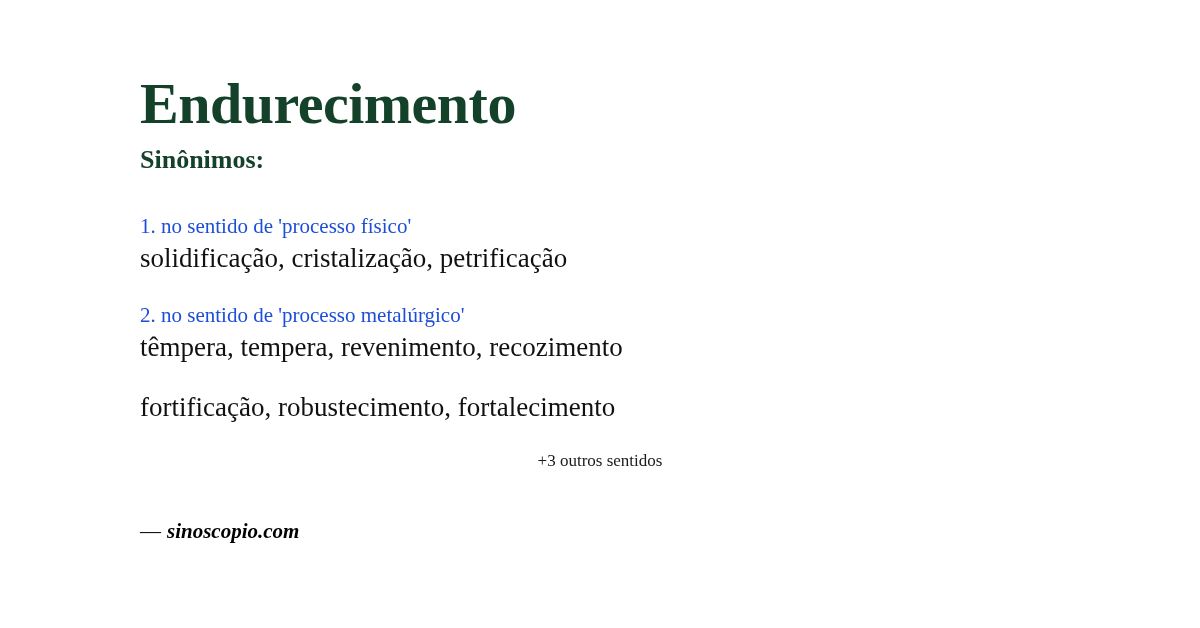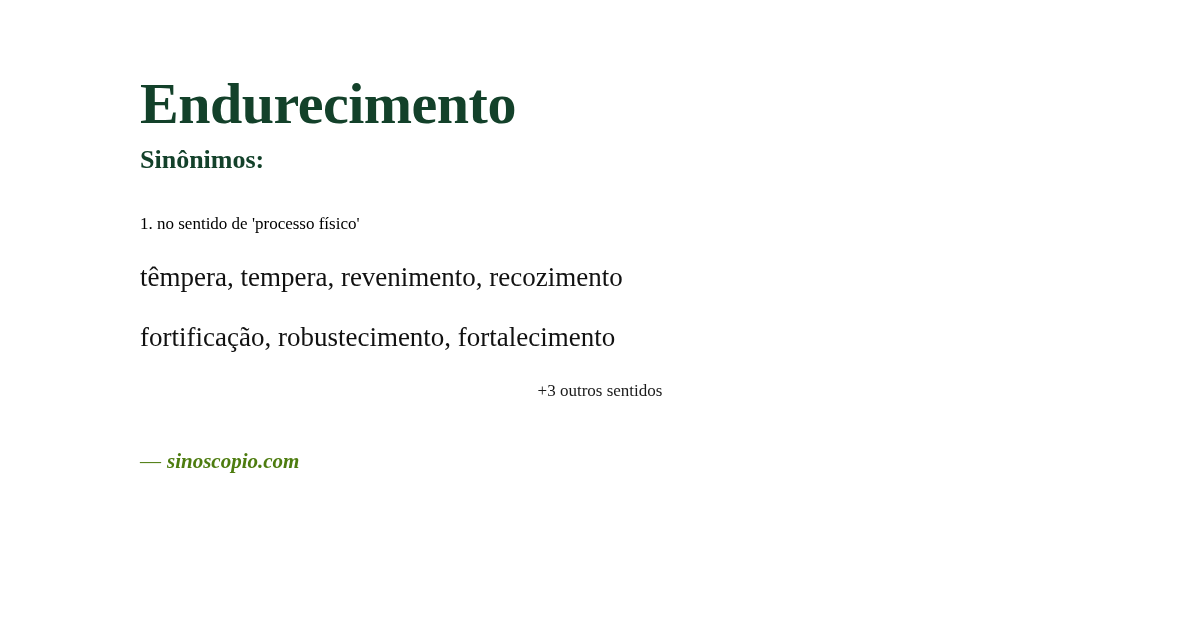--- a/index.html
+++ b/index.html
@@ -39,22 +39,22 @@
     line-height: 1.2;
   }
   .senses {
     margin-top: 38px;
   }
   .sense {
     margin-bottom: 26px;
   }
   .sense-label {
     font-family: "Liberation Serif", serif;
-    font-size: 17px;
-    color: #000000;
+    font-size: 21px;
+    color: #1d4ed8;
     line-height: 1.3;
     margin-bottom: 2px;
   }
   .sense-words {
     font-family: "Liberation Serif", serif;
     font-size: 27px;
     color: #111111;
     line-height: 1.25;
   }
   .more {
@@ -62,21 +62,21 @@
     font-size: 17px;
     color: #1a1a1a;
     margin-top: 24px;
     text-align: center;
   }
   .source {
     font-family: "Liberation Serif", serif;
     font-size: 21px;
     font-style: italic;
     font-weight: bold;
-    color: #4d7c0f;
+    color: #000000;
     margin-top: 48px;
   }
   .source .dash {
     font-style: normal;
     font-weight: normal;
     margin-right: 6px;
   }
 </style>
 </head>
 <body>
@@ -84,23 +84,25 @@
 <div class="page">
 
   <h1 class="title">Endurecimento</h1>
 
   <div class="subtitle">Sinônimos:</div>
 
   <div class="senses">
 
     <div class="sense">
       <div class="sense-label">1. no sentido de 'processo físico'</div>
+      <div class="sense-words">solidificação, cristalização, petrificação</div>
     </div>
 
     <div class="sense">
+      <div class="sense-label">2. no sentido de 'processo metalúrgico'</div>
       <div class="sense-words">têmpera, tempera, revenimento, recozimento</div>
     </div>
 
     <div class="sense">
       <div class="sense-words">fortificação, robustecimento, fortalecimento</div>
     </div>
 
   </div>
 
   <div class="more">+3 outros sentidos</div>

